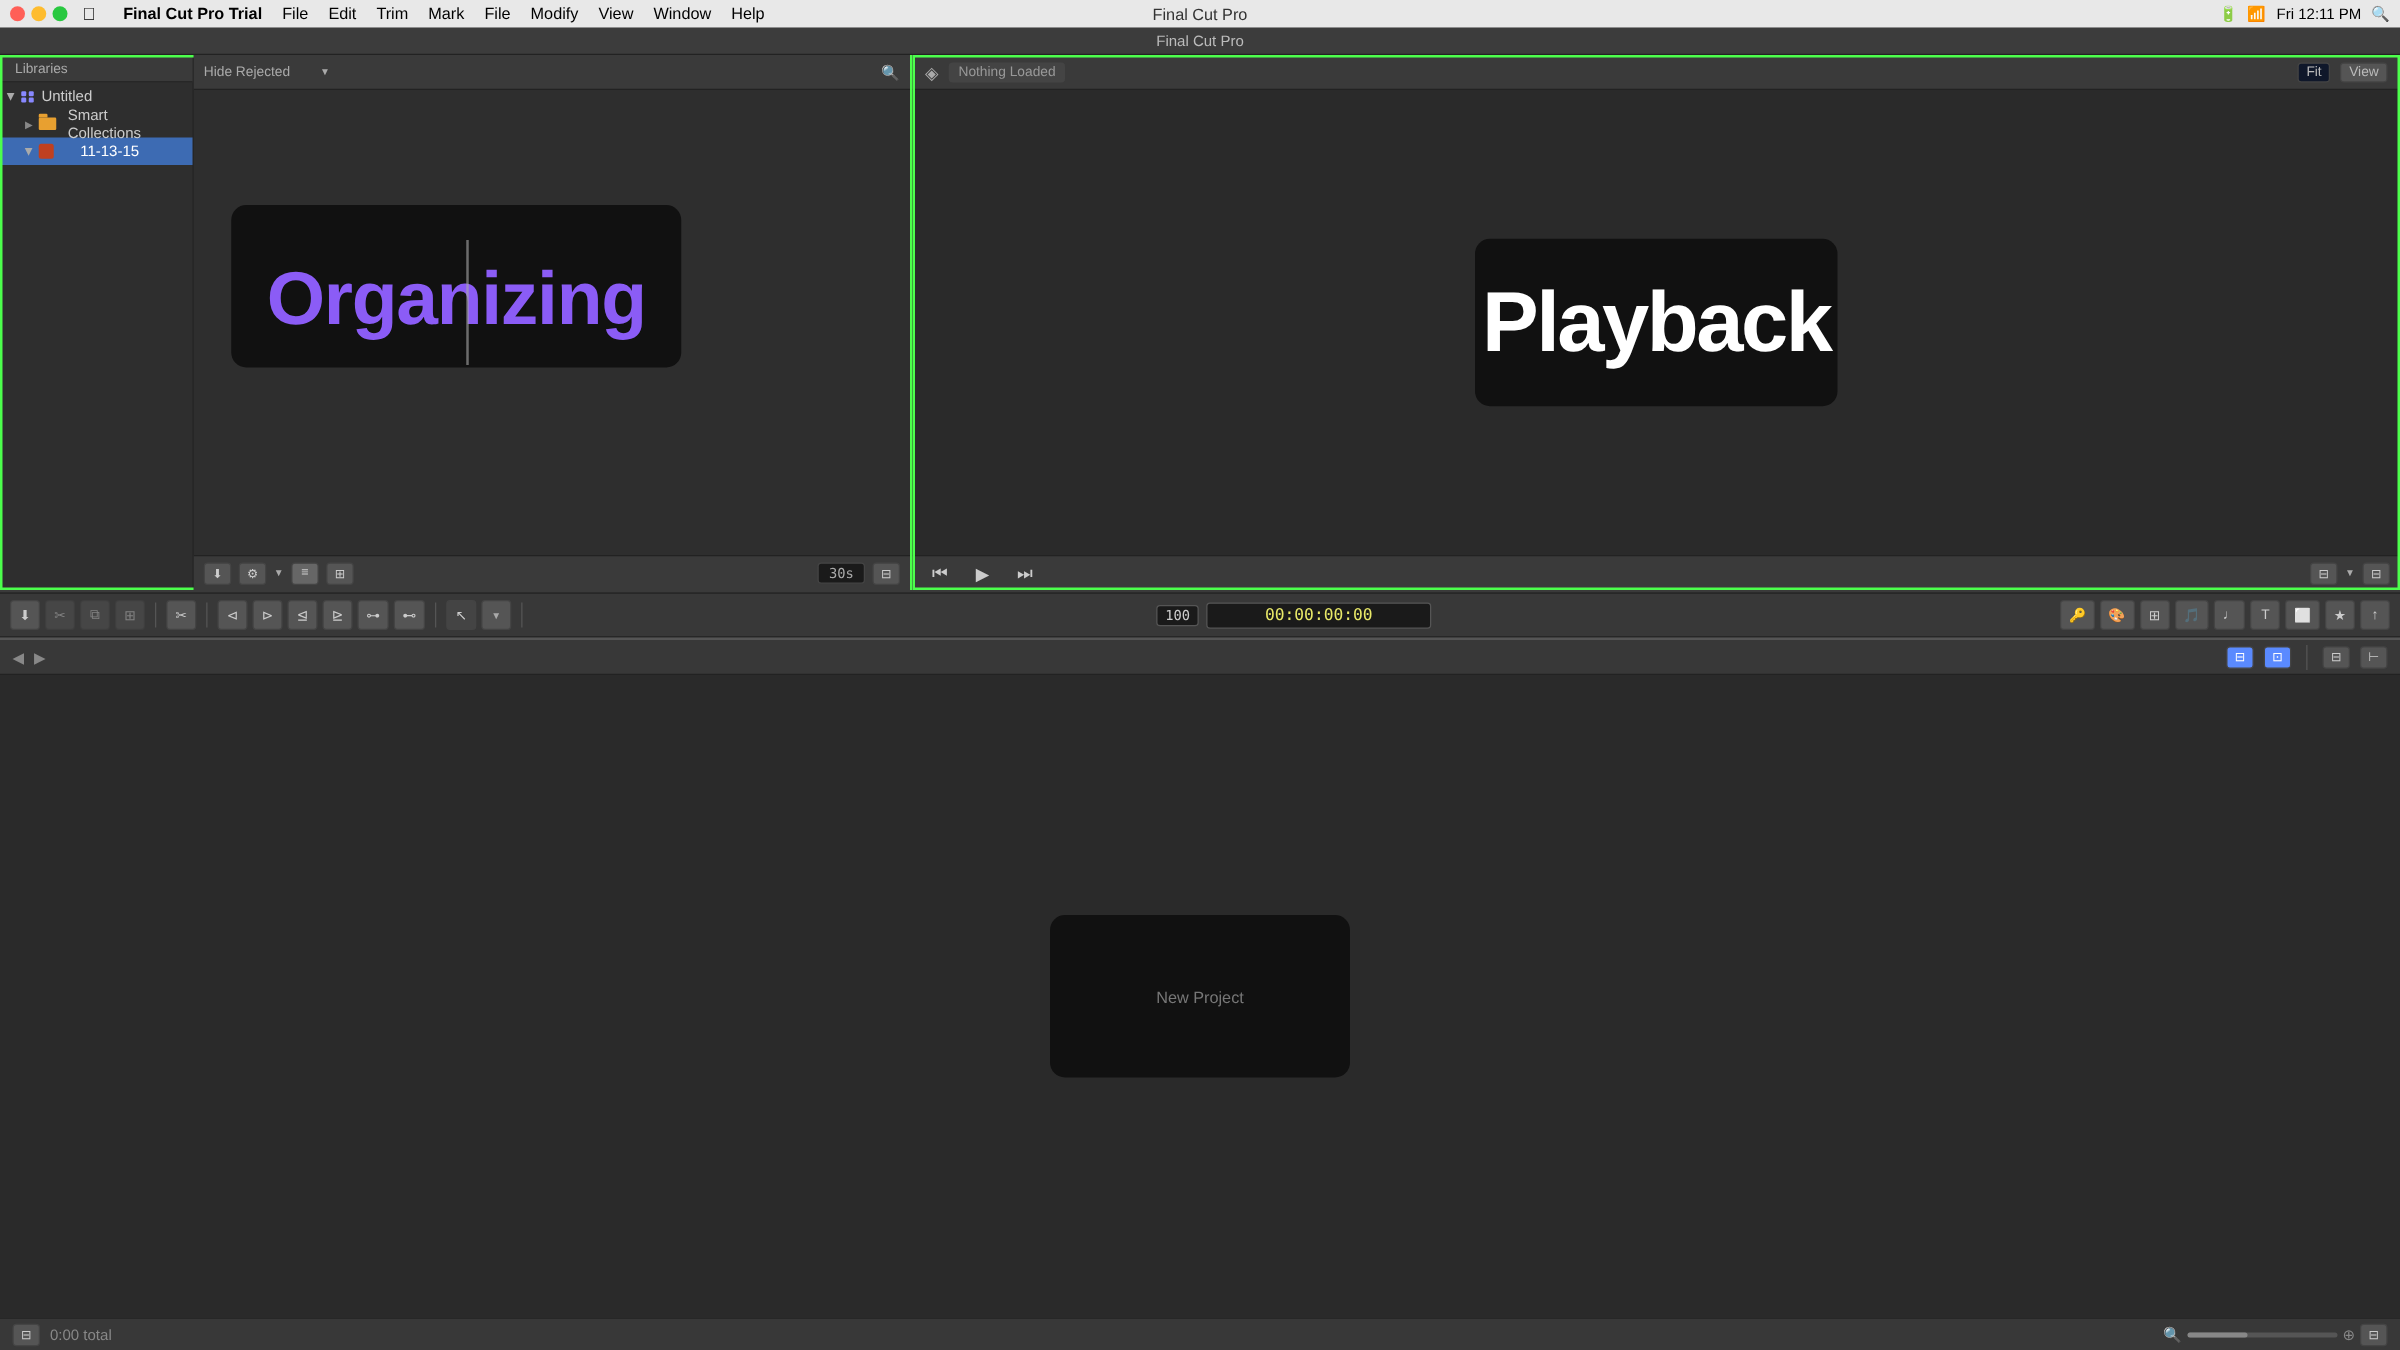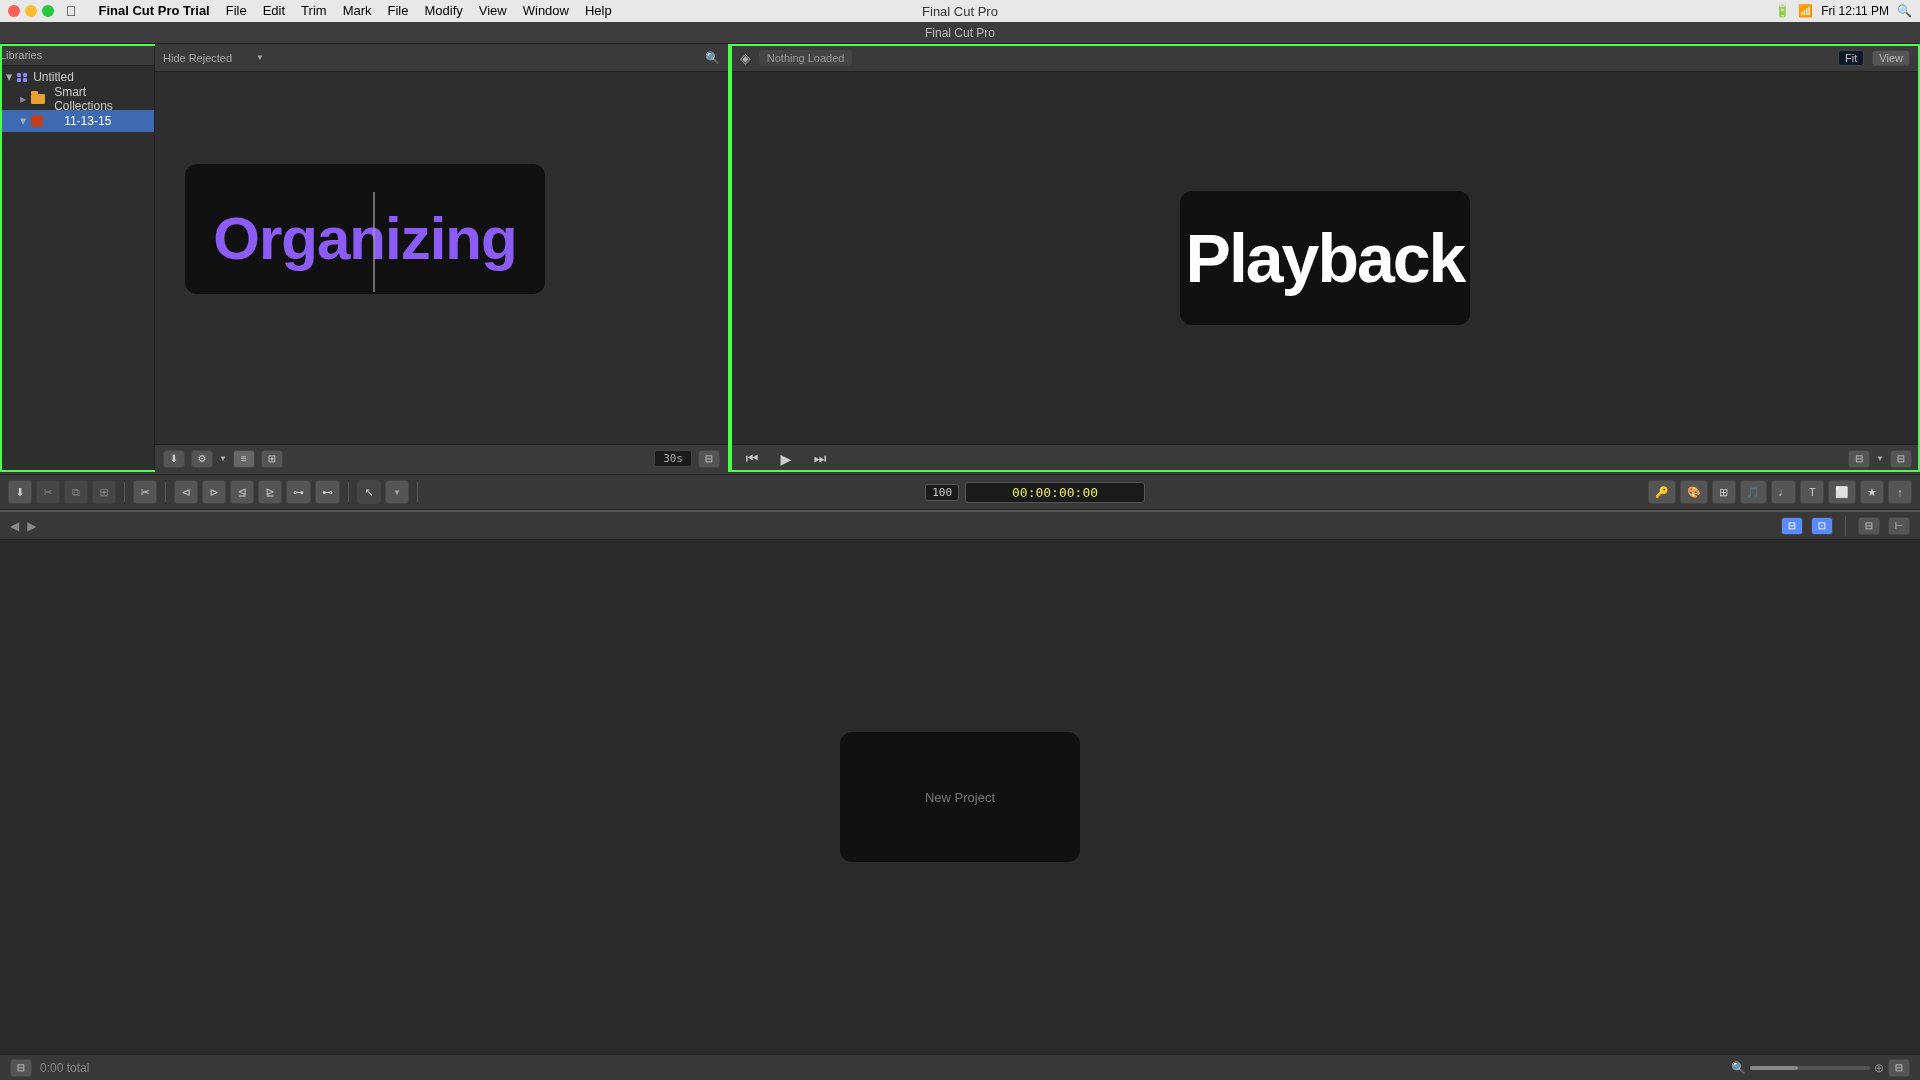--- a/index.html
+++ b/index.html
@@ -113,21 +113,21 @@
       border-right: 1px solid #222;
       padding-top: 0;
     }
 
     .library-header {
       height: 22px;
       background: #3a3a3a;
       border-bottom: 1px solid #222;
       display: flex;
       align-items: center;
-      padding: 0 0;
+      padding: 0 12px;
       font-size: 11px;
       color: #aaa;
       font-weight: 500;
     }
 
     .library-item {
       display: flex;
       align-items: center;
       height: 22px;
       padding: 0 6px;

